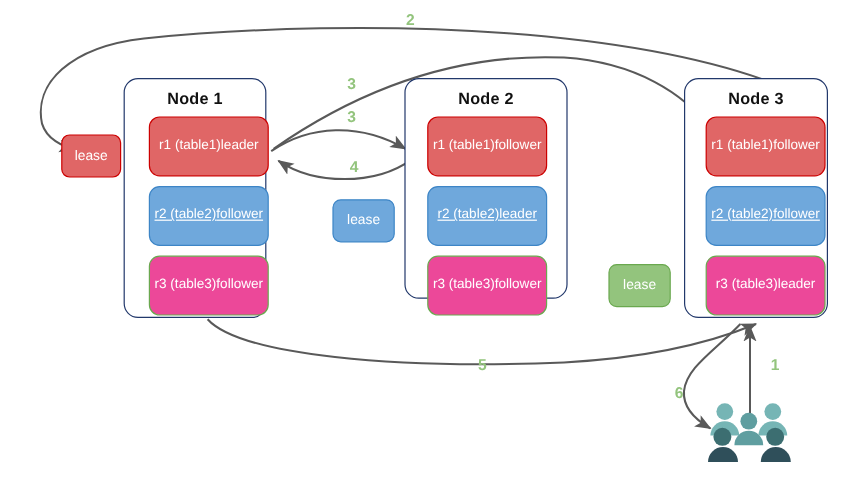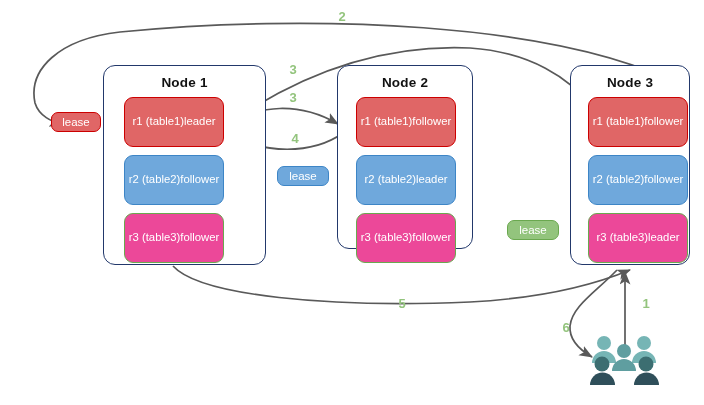--- a/index.html
+++ b/index.html
@@ -31,30 +31,30 @@
     box-sizing:border-box;
     display:flex;flex-direction:row;
     align-items:center;justify-content:center;
     color:#ffffff;
     font-size:11.3px;
     line-height:13.6px;
     text-align:center;
   }
   .replica .ln{display:block;white-space:nowrap;}
   .rep-red{background:#e06666;border:1.5px solid #cc0000;}
-  .rep-blue{background:#6fa8dc;border:1.5px solid #3d85c6;}
+  .rep-blue{background:#6fa8dc;border:1.5px solid #3d85c6;text-decoration:underline;}
   .rep-green{background:#ec4899;border:1.5px solid #6aa84f;}
 
   .lease{
     position:absolute;
     border-radius:7px;
     box-sizing:border-box;
     display:flex;align-items:center;justify-content:center;
     color:#ffffff;font-size:11.5px;
-    height:20px;
+    height:36px;
   }
   .lease-red{background:#e06666;border:1.5px solid #cc0000;}
   .lease-blue{background:#6fa8dc;border:1.5px solid #3d85c6;}
   .lease-green{background:#93c47d;border:1.5px solid #6aa84f;}
 
   .step{
     position:absolute;
     color:#93c47d;
     font-size:13px;
     font-weight:bold;
@@ -83,21 +83,21 @@
 
     <path d="M 343 133 C 312 155 262 154 232 134" fill="none" stroke="#595959" stroke-width="1.7" marker-end="url(#ah)"></path>
 
     <path d="M 173 266 C 200 296 330 308 470 302 C 545 298 596 284 630 270" fill="none" stroke="#595959" stroke-width="1.7" marker-end="url(#ah)"></path>
 
     <path d="M 625 345 L 625 272" fill="none" stroke="#595959" stroke-width="1.7" marker-end="url(#ah)"></path>
 
     <path d="M 617 270 C 596 292 572 306 570 326 C 569 340 580 350 592 357" fill="none" stroke="#595959" stroke-width="1.7" marker-end="url(#ah)"></path>
   </svg>
 
-  <div class="node-box" style="left:103px;top:65px;width:163px;height:200px;">
+  <div class="node-box" style="left:103px;top:65px;width:119px;height:200px;">
     <div class="node-title">Node 1</div>
     <div class="replica rep-red" style="left:20px;top:31px;width:100px;height:50px;">
       <span class="ln">r1 (table1)</span>
       <span class="ln">leader</span>
     </div>
     <div class="replica rep-blue" style="left:20px;top:89px;width:100px;height:50px;">
       <span class="ln">r2 (table2)</span>
       <span class="ln">follower</span>
     </div>
     <div class="replica rep-green" style="left:20px;top:147px;width:100px;height:50px;">

